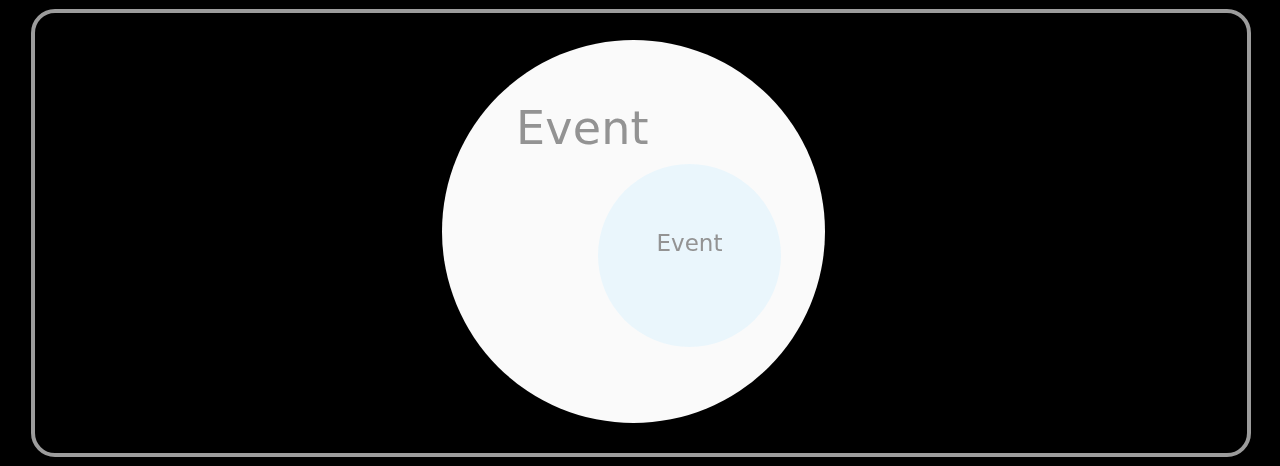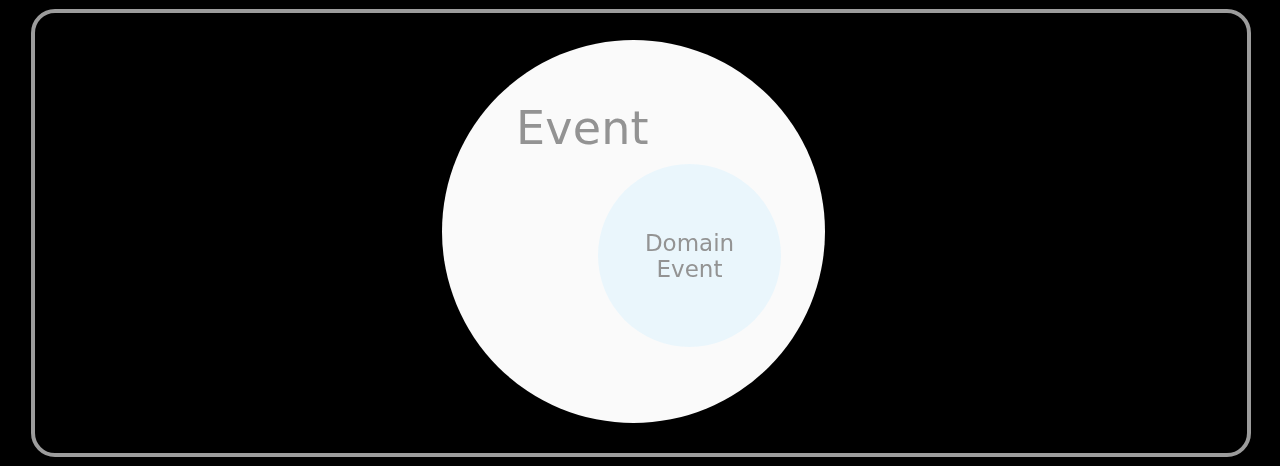--- a/index.html
+++ b/index.html
@@ -84,17 +84,16 @@
 
   <div class="frame"></div>
 
   <div class="circle-outer"></div>
 
   <div class="circle-inner"></div>
 
   <div class="label-event">Event</div>
 
   <div class="label-domain-event">
-    <span>Domain</span>
     <span>Event</span>
   </div>
 
 </div>
 
 </body></html>

